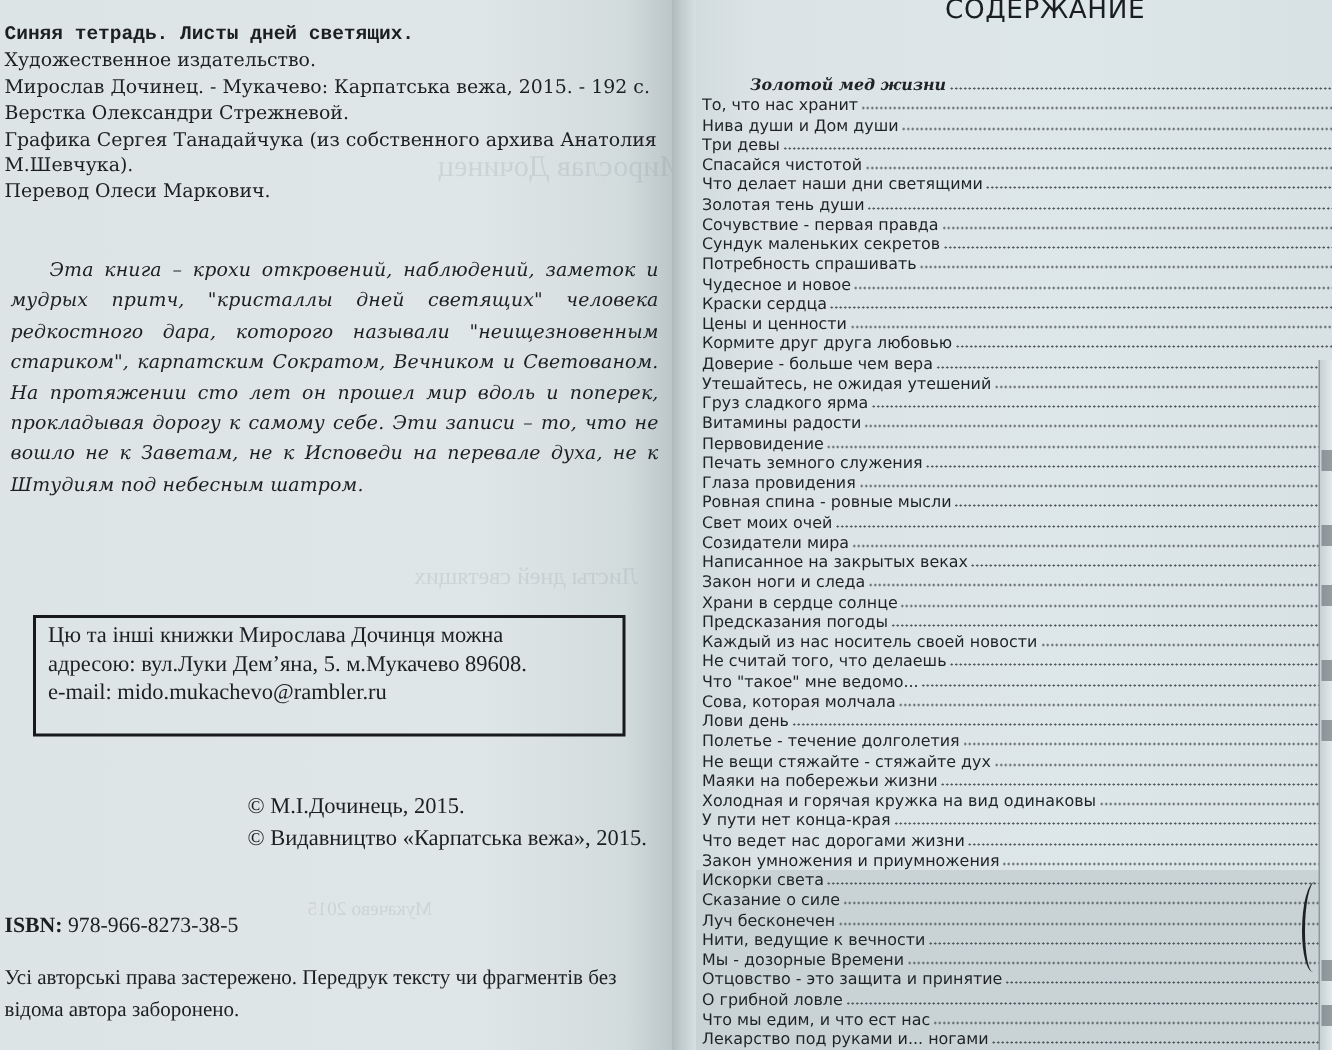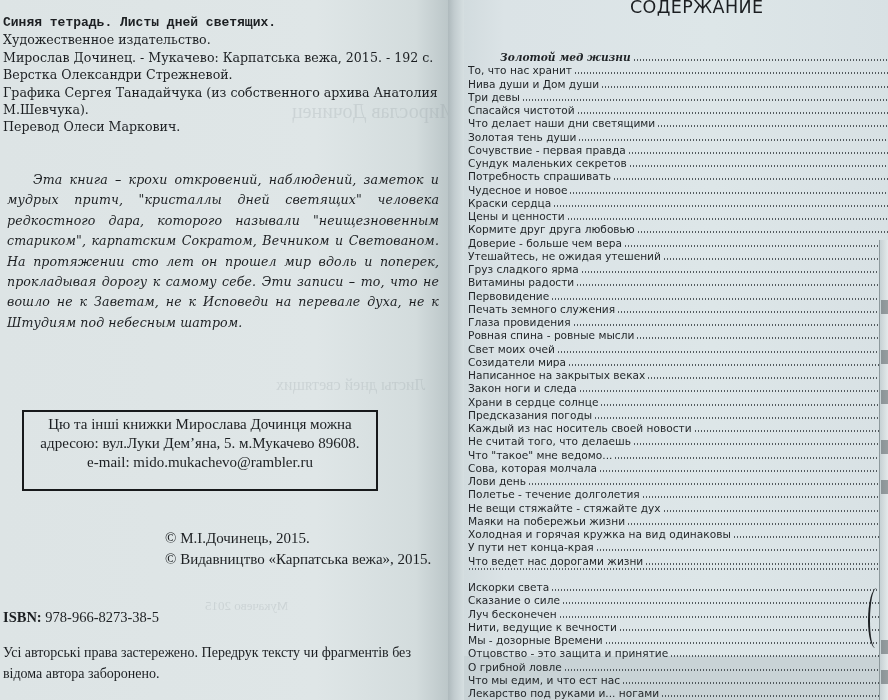--- a/index.html
+++ b/index.html
@@ -12,42 +12,42 @@
       background: linear-gradient(90deg, #dde4e5 0%, #dfe6e7 70%, #d3dcdd 92%, #b9c4c6 100%);
       font-family: "DejaVu Serif", "Liberation Serif", serif;
       color: #1c1f22;
     }
     .gutter {
       position: absolute; left: 448px; top: 0; width: 16px; height: 700px;
       background: linear-gradient(90deg, #aeb9bc 0%, #c2cccf 40%, #d6dfe1 100%);
       z-index: 2;
     }
     .page-right {
-      position: relative; width: 436px; height: 656px;
+      position: relative; width: 436px; height: 580px;
       background: linear-gradient(90deg, #cfd9dc 0%, #dbe3e6 12%, #dde6e8 60%, #d8e1e4 100%);
       font-family: "DejaVu Sans", "Liberation Sans", sans-serif;
       color: #1f2326;
     }
     
     .imprint { position: absolute; left: 3px; top: 14px; width: 440px; font-size: 12.6px; line-height: 17.4px; }
     .imprint .title { font-weight: bold; font-size: 13px; font-family: Liberation Mono, monospace; }
     .imprint div { white-space: nowrap; }
     .ghost-text {
       position: absolute; color: rgba(120,135,140,0.18); font-family: "Liberation Serif", serif;
       font-size: 20px; transform: scaleX(-1); white-space: nowrap;
     }
     .annotation {
       position: absolute; left: 7px; top: 170px; width: 432px;
       font-family: "DejaVu Serif", serif; font-style: italic; font-size: 12.6px;
       line-height: 20.4px; text-align: justify; text-indent: 26px; letter-spacing: 0.1px;
     }
     .order-box {
-      position: absolute; left: 22px; top: 410px; width: 356px; height: 81px;
+      position: absolute; left: 22px; top: 410px; width: 395px; height: 81px;
       border: 2px solid #17191b; padding: 3px 8px 0 8px;
-      font-family: "Liberation Serif", serif; font-size: 15px; line-height: 19px; text-align: center;
+      font-family: "Liberation Serif", serif; font-size: 15px; line-height: 19px; 
     }
     .order-box .email-row { padding-left: 0; }
     .copyrights {
       position: absolute; left: 165px; top: 528px; font-family: "Liberation Serif", serif;
       font-size: 15px; line-height: 21px; white-space: nowrap;
     }
     .isbn {
       position: absolute; left: 3px; top: 609px; font-family: "Liberation Serif", serif; font-size: 14.5px;
     }
     .isbn b { font-weight: bold; }
@@ -284,20 +284,21 @@
         </li>
         <li class="toc-item">
           <span class="label">У пути нет конца-края</span>
           <span class="leader"></span>
         </li>
         <li class="toc-item">
           <span class="label">Что ведет нас дорогами жизни</span>
           <span class="leader"></span>
         </li>
         <li class="toc-item">
+          <span class="label">Закон умножения и приумножения</span>
           <span class="leader"></span>
         </li>
         <li class="toc-item">
           <span class="label">Искорки света</span>
           <span class="leader"></span>
         </li>
         <li class="toc-item">
           <span class="label">Сказание о силе</span>
           <span class="leader"></span>
         </li>

